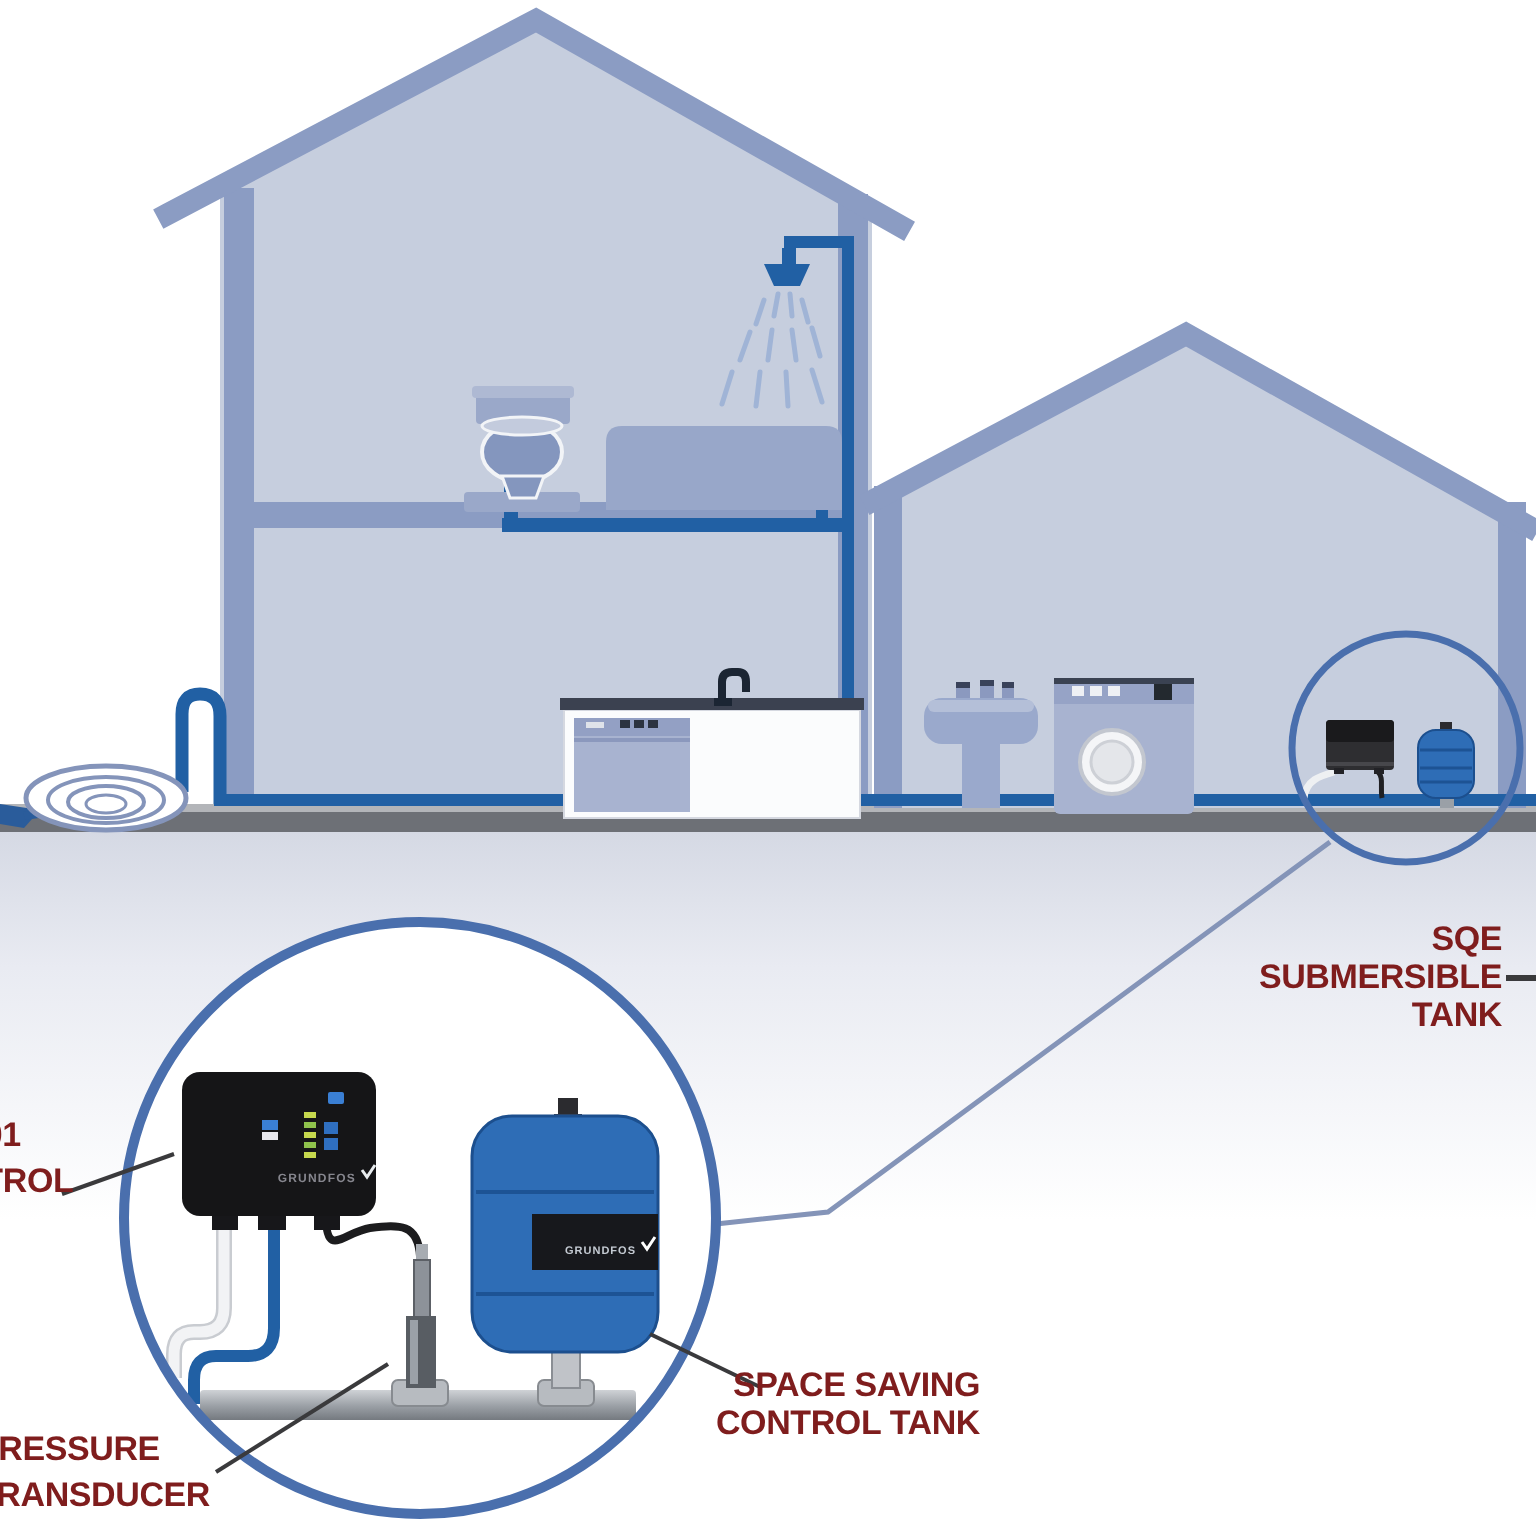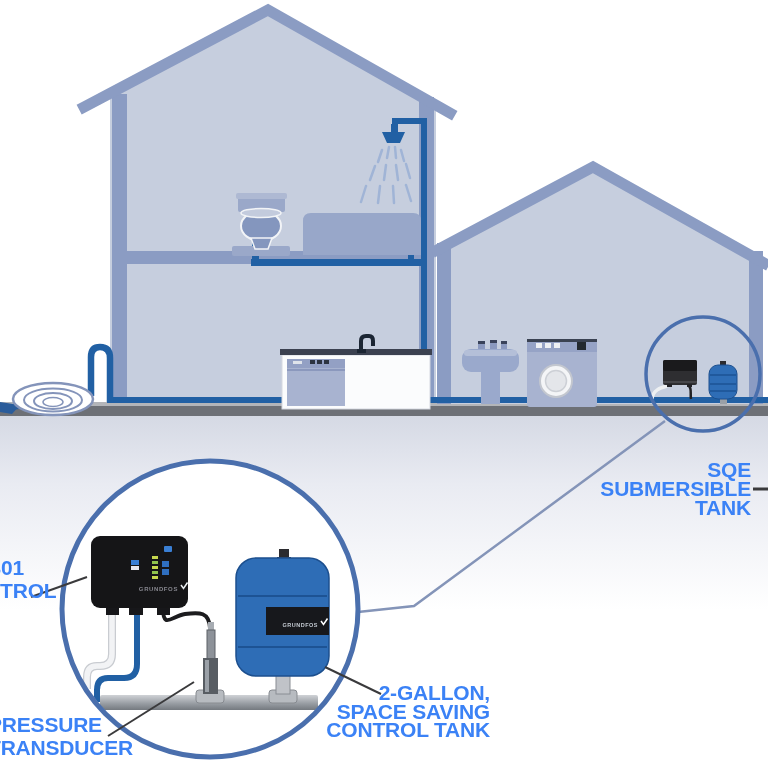--- a/index.html
+++ b/index.html
@@ -1,19 +1,19 @@
 <!DOCTYPE html>
 <html><head>
 <meta charset="utf-8">
 <style>
   html,body{margin:0;padding:0;background:#fff;}
   .stage{position:relative;width:768px;height:768px;overflow:hidden;background:#fff;
          font-family:"Liberation Sans","DejaVu Sans",sans-serif;}
   .stage svg{position:absolute;left:0;top:0;}
-  .lbl{position:absolute;font-weight:bold;font-size:21px;color:#3b82f6;
+  .lbl{position:absolute;font-weight:bold;font-size:17px;color:#7f1d1d;
        letter-spacing:-0.2px;white-space:nowrap;}
   .lbl-control{left:-46px;top:556px;line-height:23px;text-align:left;}
   .lbl-transducer{left:-12px;top:713px;line-height:23px;text-align:left;}
   .lbl-tank{right:278px;top:684px;line-height:18.5px;text-align:right;}
   .lbl-pump{right:17px;top:460px;line-height:19px;text-align:right;}
 </style>
 </head>
 <body>
 
 <div class="stage">
@@ -240,21 +240,20 @@
   <div>CU 301</div>
   <div>CONTROL</div>
 </div>
 
 <div class="lbl lbl-transducer">
   <div>PRESSURE</div>
   <div>TRANSDUCER</div>
 </div>
 
 <div class="lbl lbl-tank">
-  <div>2-GALLON,</div>
   <div>SPACE SAVING</div>
   <div>CONTROL TANK</div>
 </div>
 
 <div class="lbl lbl-pump">
   <div>SQE</div>
   <div>SUBMERSIBLE</div>
   <div>TANK</div>
 </div>
 </div>

